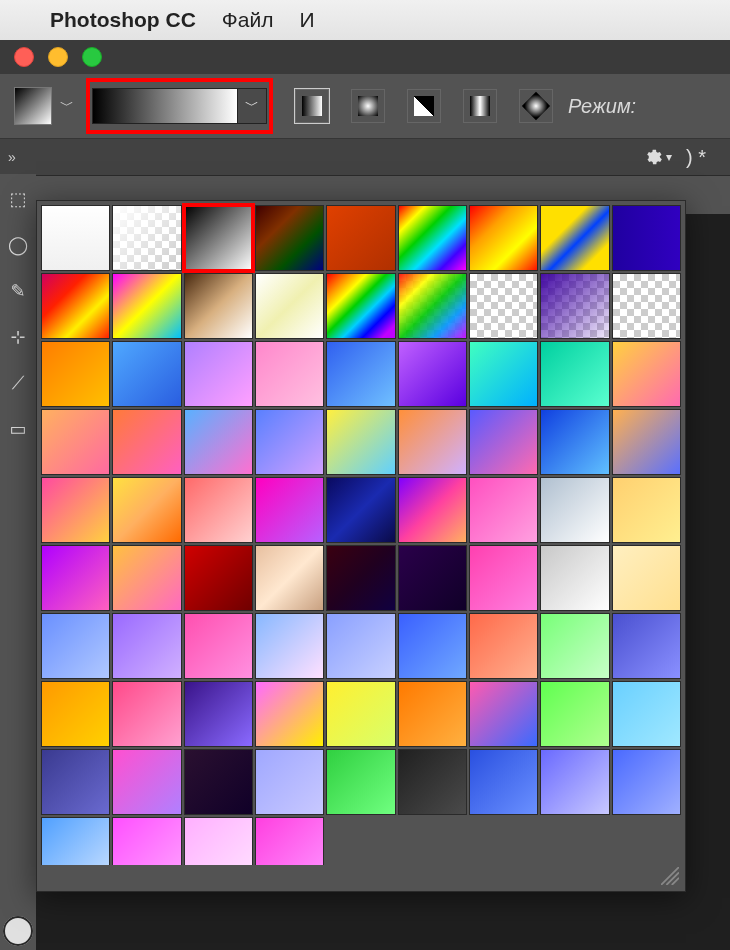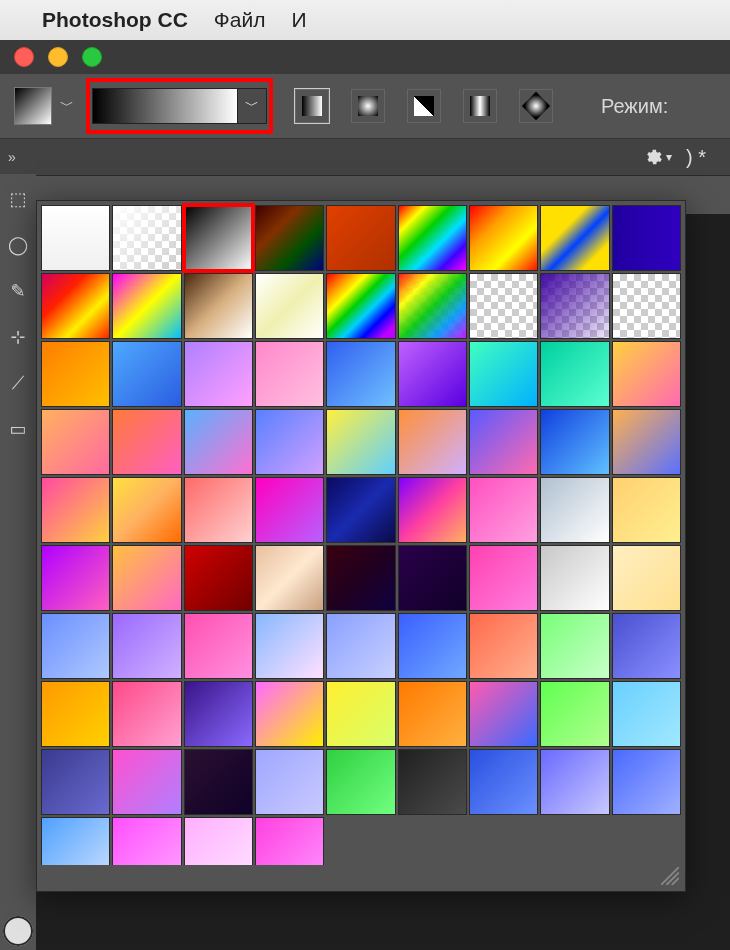--- a/index.html
+++ b/index.html
@@ -9,21 +9,21 @@
     --bg-app:#323232;
     --border:#2a2a2a;
     --menu-bg:#ececec;
     --menu-bg2:#e6e6e6;
     --text-dark:#1a1a1a;
     --text-light:#d9d9d9;
     --highlight:#ff0000;
   }
   html,body{margin:0;padding:0;width:730px;height:950px;overflow:hidden;font-family:-apple-system,"Helvetica Neue",Arial,sans-serif;background:#2b2b2b;font-size:14px;}
   
-  .mac-menubar{height:40px;background:linear-gradient(#f0f0f0,#e3e3e3);display:flex;align-items:center;padding:0 16px;font-size:21px;color:#222;gap:26px;white-space:nowrap;}
+  .mac-menubar{height:40px;background:linear-gradient(#f0f0f0,#e3e3e3);display:flex;align-items:center;padding:0 24px;font-size:21px;color:#222;gap:26px;white-space:nowrap;}
   .apple-logo{font-size:24px;}
   .mac-menubar .appname{font-weight:700;}
   
   .app-window{position:absolute;top:40px;left:0;right:0;bottom:0;background:var(--bg-panel);}
   
   .titlebar{height:34px;background:#3a3a3a;display:flex;align-items:center;padding-left:14px;gap:14px;}
   .tl{width:18px;height:18px;border-radius:50%;}
   .tl.red{background:#ff5f57;border:1px solid #e0443e;}
   .tl.yellow{background:#ffbd2e;border:1px solid #dea123;}
   .tl.green{background:#28c940;border:1px solid #1aab29;}
@@ -34,21 +34,21 @@
   .grad-chooser{display:flex;align-items:center;border:4px solid var(--highlight);padding:2px;height:44px;}
   .grad-preview{width:144px;height:34px;background:linear-gradient(90deg,#000,#fff);border:1px solid #222;}
   .grad-dd{width:28px;height:34px;display:flex;align-items:center;justify-content:center;color:#ddd;background:#4a4a4a;border:1px solid #222;border-left:0;font-size:14px;}
   .type-btn{width:32px;height:32px;border:1px solid #666;display:flex;align-items:center;justify-content:center;margin-left:10px;}
   .type-btn.active{outline:1px solid #ccc;}
   .type-linear div{width:20px;height:20px;background:linear-gradient(90deg,#000,#fff);}
   .type-radial div{width:20px;height:20px;background:radial-gradient(circle,#fff,#000);}
   .type-angle div{width:20px;height:20px;background:linear-gradient(45deg,#fff 0%,#fff 49%,#000 50%,#000 100%);}
   .type-reflected div{width:20px;height:20px;background:linear-gradient(90deg,#000,#fff,#000);}
   .type-diamond div{width:20px;height:20px;background:radial-gradient(circle,#fff 0%,#000 80%);transform:rotate(45deg);}
-  .mode-label{margin-left:36px;}
+  .mode-label{margin-left:3px;font-style:italic;}
   
   .docbar{height:36px;background:#424242;display:flex;align-items:center;justify-content:flex-end;padding:0 24px;color:#ddd;font-size:20px;gap:14px;border-bottom:1px solid #2a2a2a;position:relative;}
   .docbar .expand{position:absolute;left:8px;font-size:14px;color:#ccc;}
   .gear{font-size:20px;color:#ddd;display:flex;align-items:center;gap:4px;}
   
   .canvas-area{position:absolute;top:174px;left:0;right:0;bottom:0;background:#1f1f1f;}
   .left-tools{position:absolute;left:0;top:0;width:36px;height:100%;background:#535353;display:flex;flex-direction:column;align-items:center;gap:24px;padding-top:14px;color:#ddd;}
   .left-tools .tool{width:22px;height:22px;display:flex;align-items:center;justify-content:center;font-size:18px;}
   .zoom-tool{width:30px;height:30px;border-radius:50%;background:#e0e0e0;margin-top:auto;margin-bottom:18px;box-shadow:0 0 0 2px #2a2a2a inset;}
   

